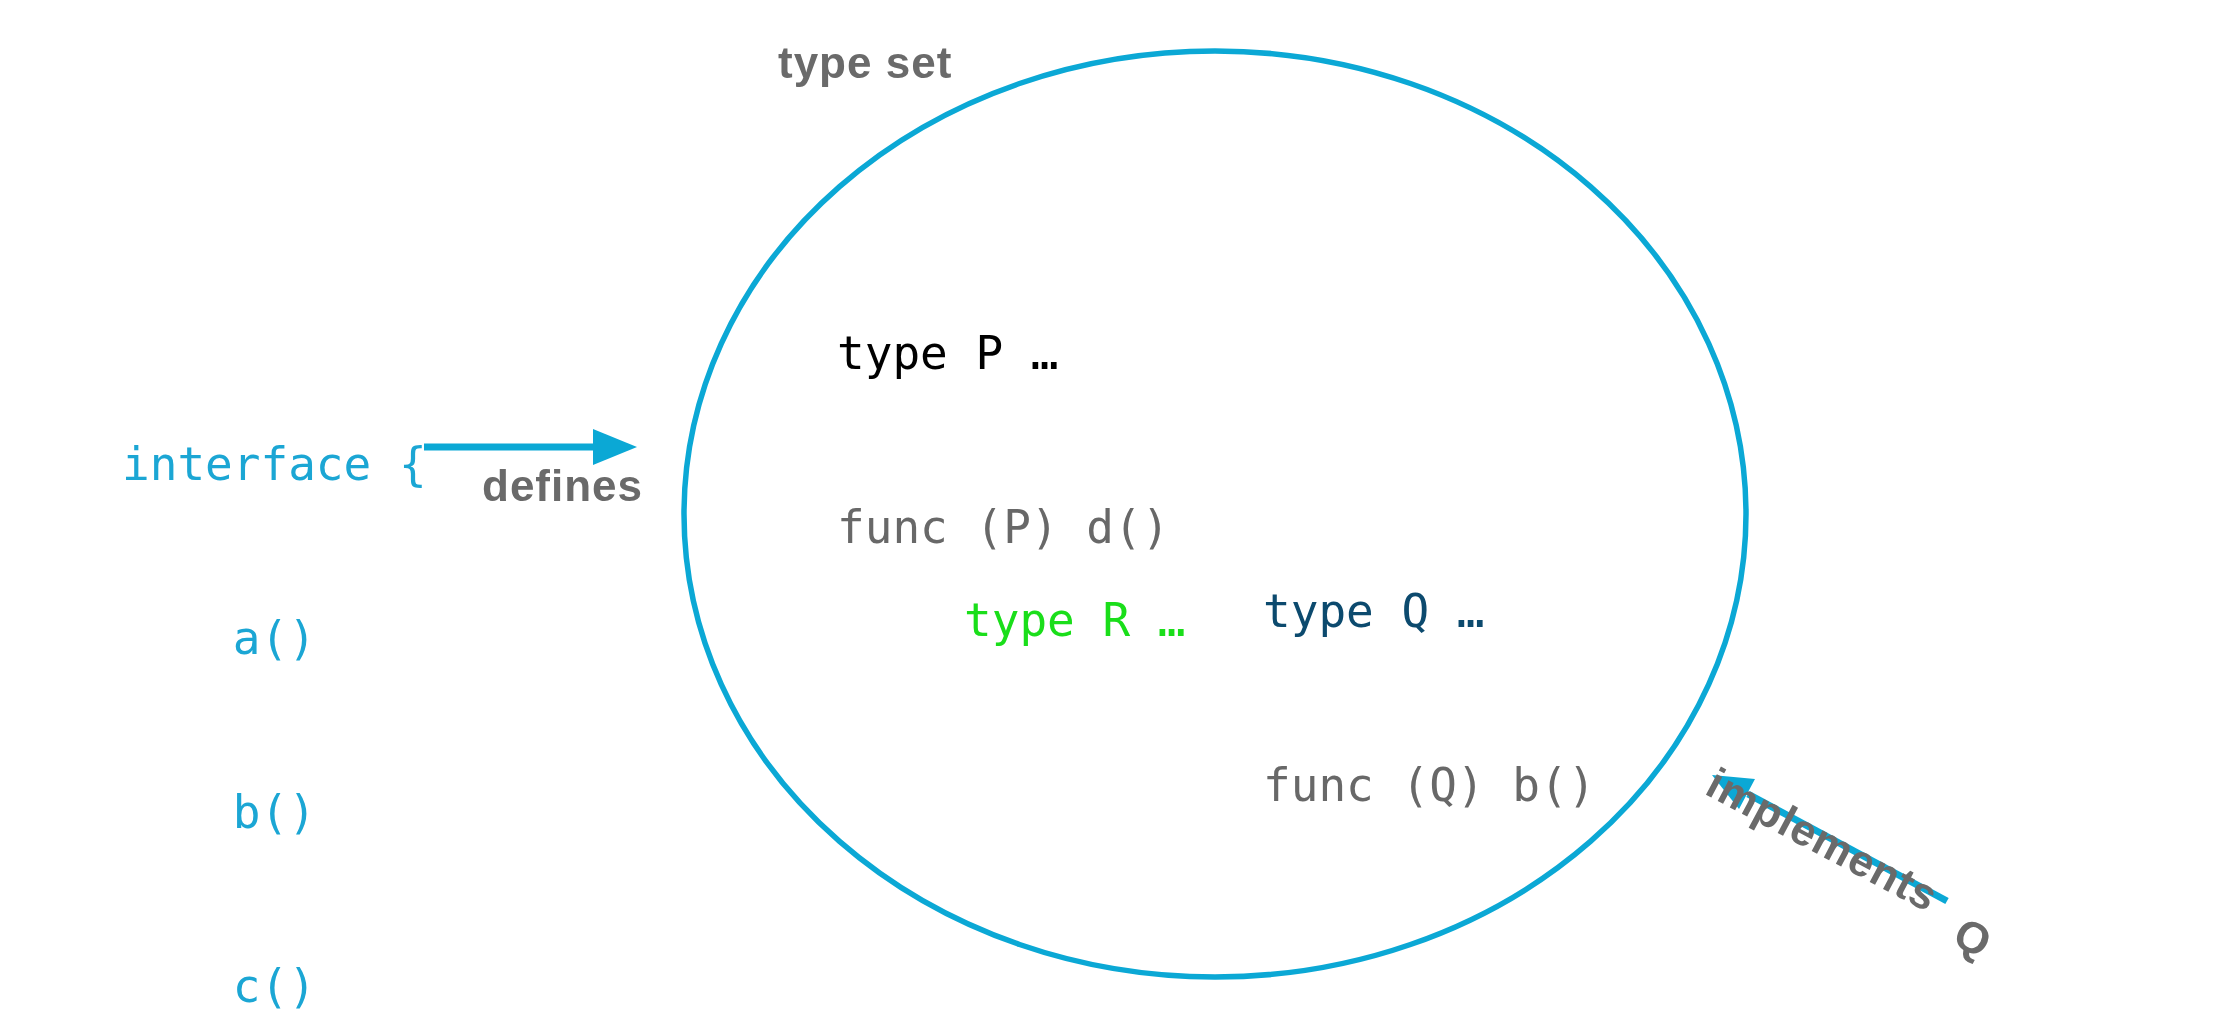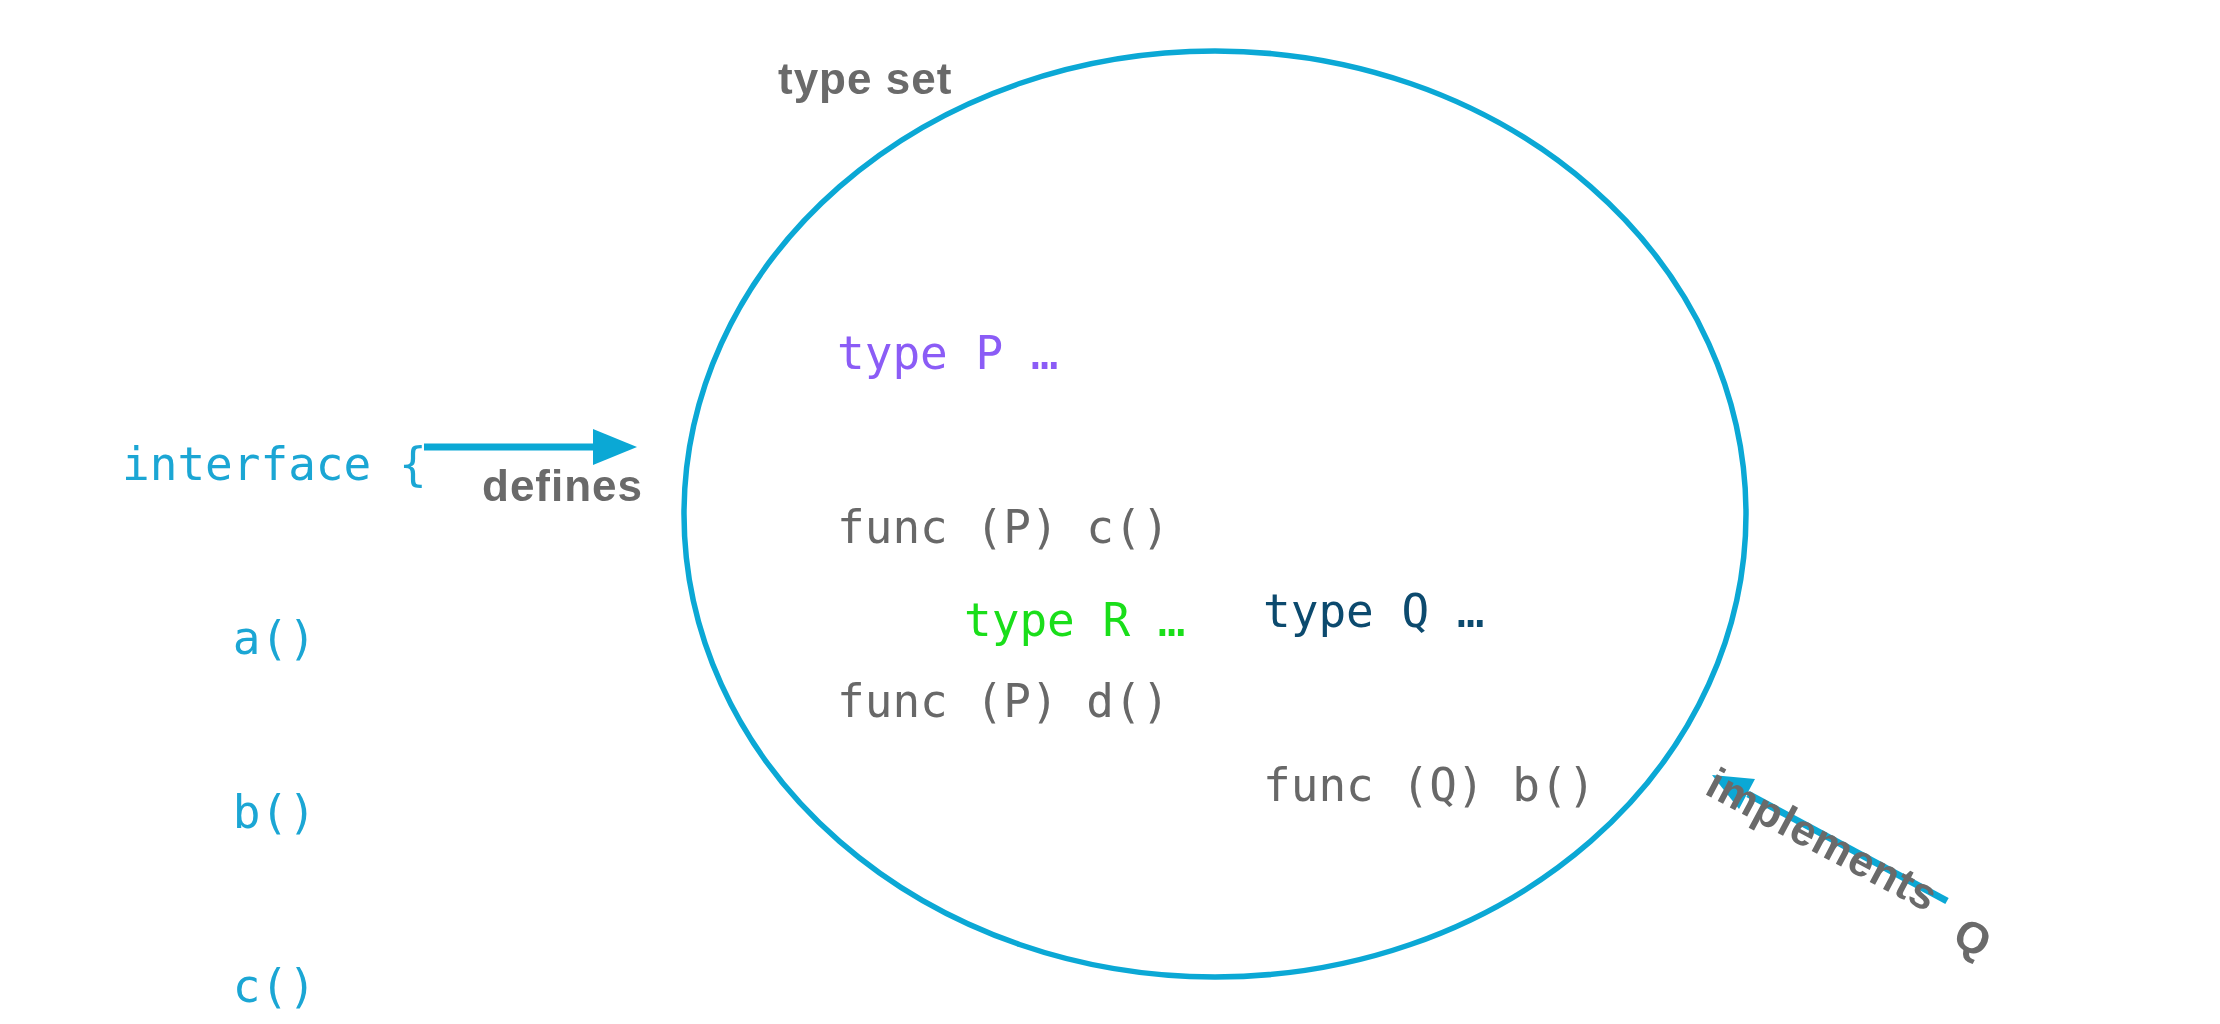--- a/index.html
+++ b/index.html
@@ -33,21 +33,21 @@
   .code {
     position: absolute;
     font-family: "DejaVu Sans Mono", monospace;
     font-size: 46px;
     line-height: 58px;
     white-space: pre;
     color: #686868;
   }
   .code .line { height: 58px; }
   .interface-code { color: #1ba6d4; }
-  .decl-p { color: #8b5cf6; }
+  .decl-p { color: #000000; }
   .decl-q { color: #0c4a6e; }
   .decl-r { color: #1ade1a; margin-left: 44px; }
   .implements-wrap {
     position: absolute;
     left: 1722px;
     top: 758px;
     transform: rotate(28deg);
     transform-origin: 0 0;
     display: flex;
     align-items: flex-start;
@@ -69,35 +69,34 @@
     <g>
       <line x1="424" y1="447" x2="598" y2="447" stroke="#0ba8d5" stroke-width="7"></line>
       <polygon points="637,447 593,429 593,465" fill="#0ba8d5"></polygon>
     </g>
     <g>
       <line x1="1947" y1="901" x2="1748" y2="794" stroke="#0ba8d5" stroke-width="7"></line>
       <polygon points="1712,775 1755,779 1739,809" fill="#0ba8d5"></polygon>
     </g>
   </svg>
 
-  <div class="label" style="left:778px; top:54px;">type set</div>
+  <div class="label" style="left:778px; top:38px;">type set</div>
 
   <div class="code interface-code" style="left:122px; top:319px;">
     <div class="line">interface {</div>
     <div class="line">    a()</div>
     <div class="line">    b()</div>
     <div class="line">    c()</div>
     
   </div>
 
   <div class="label" style="left:450px; top:461px;margin-left:32px;">defines</div>
 
   <div class="code" style="left:837px; top:208px;">
     <div class="line decl-p">type P …</div>
-    <div class="line">func (P) c()</div>
     <div class="line">func (P) d()</div>
   </div>
 
   <div class="code" style="left:1263px; top:466px;">
     <div class="line decl-q">type Q …</div>
     <div class="line">func (Q) b()</div>
     
     
     
   </div>

